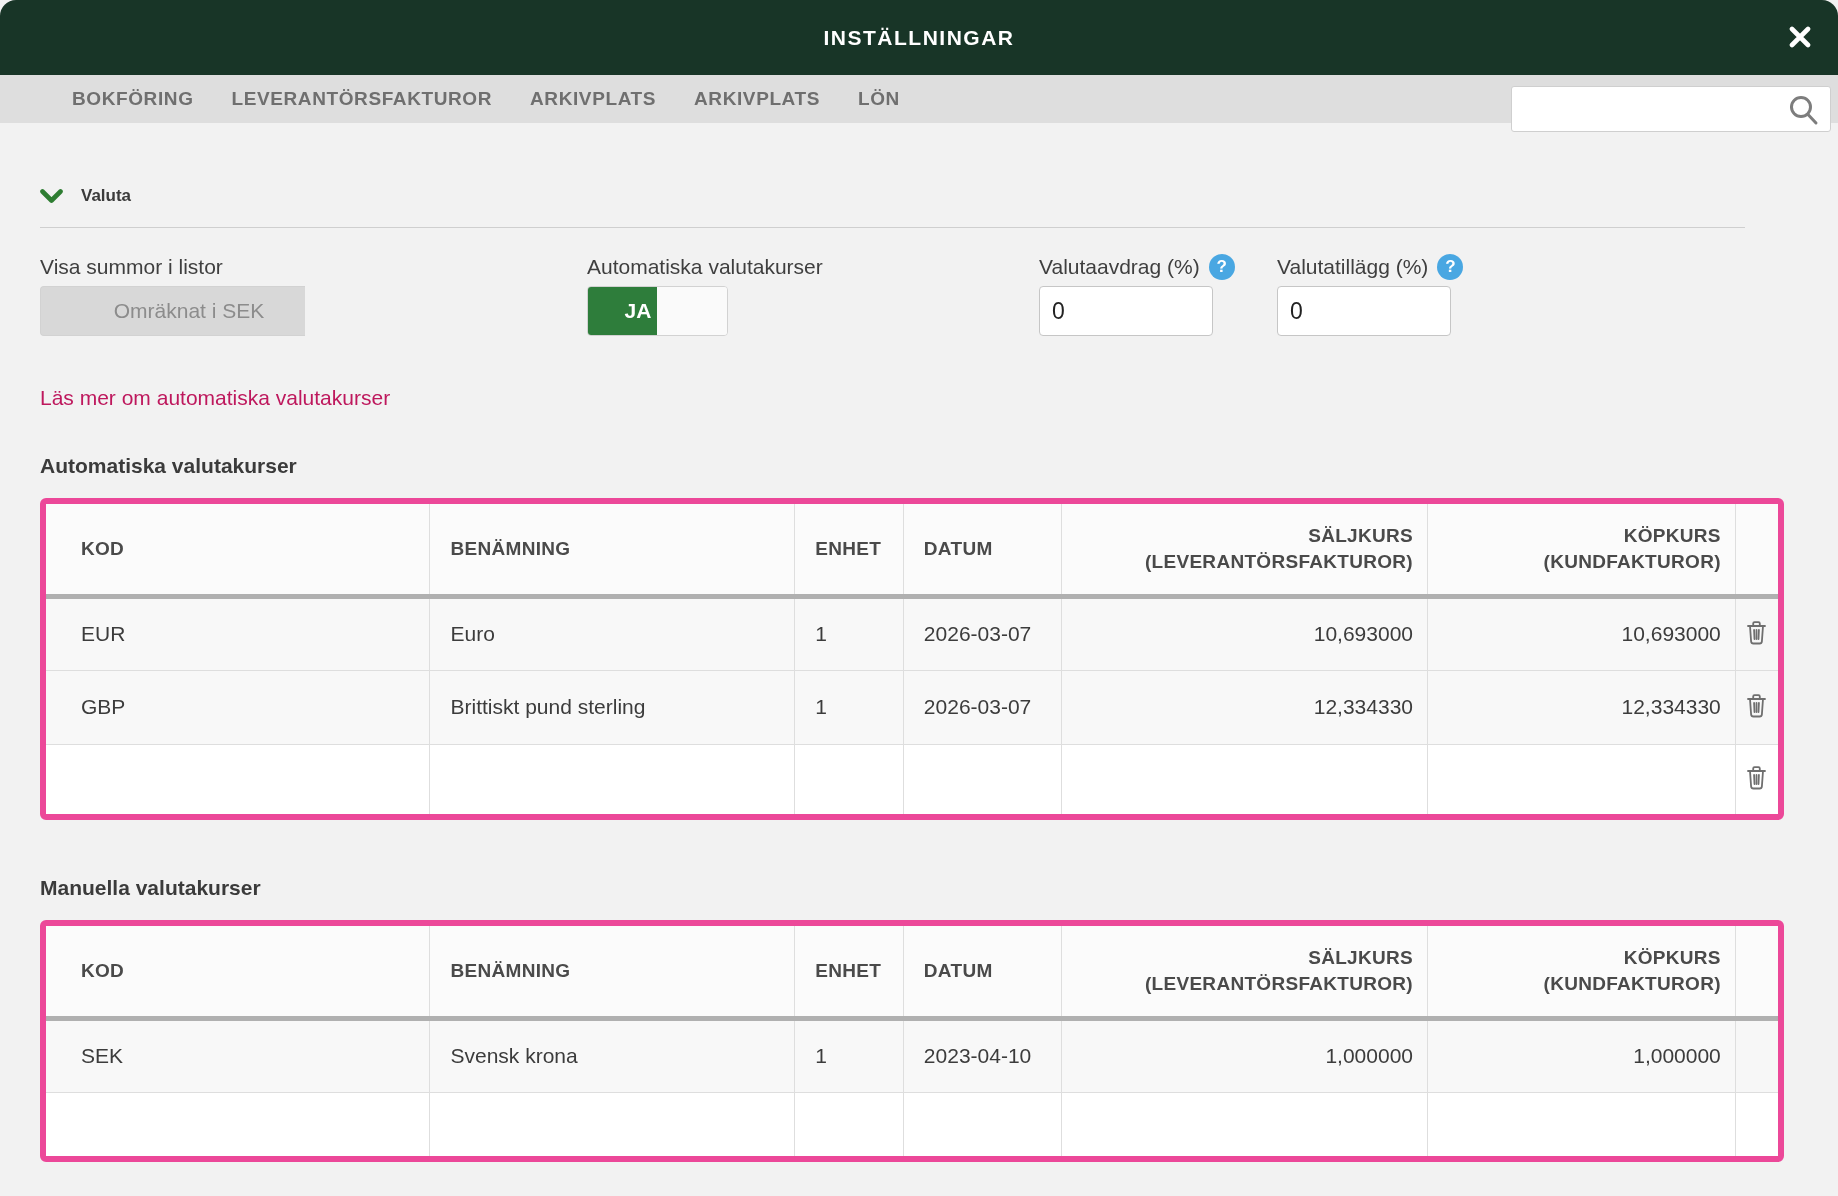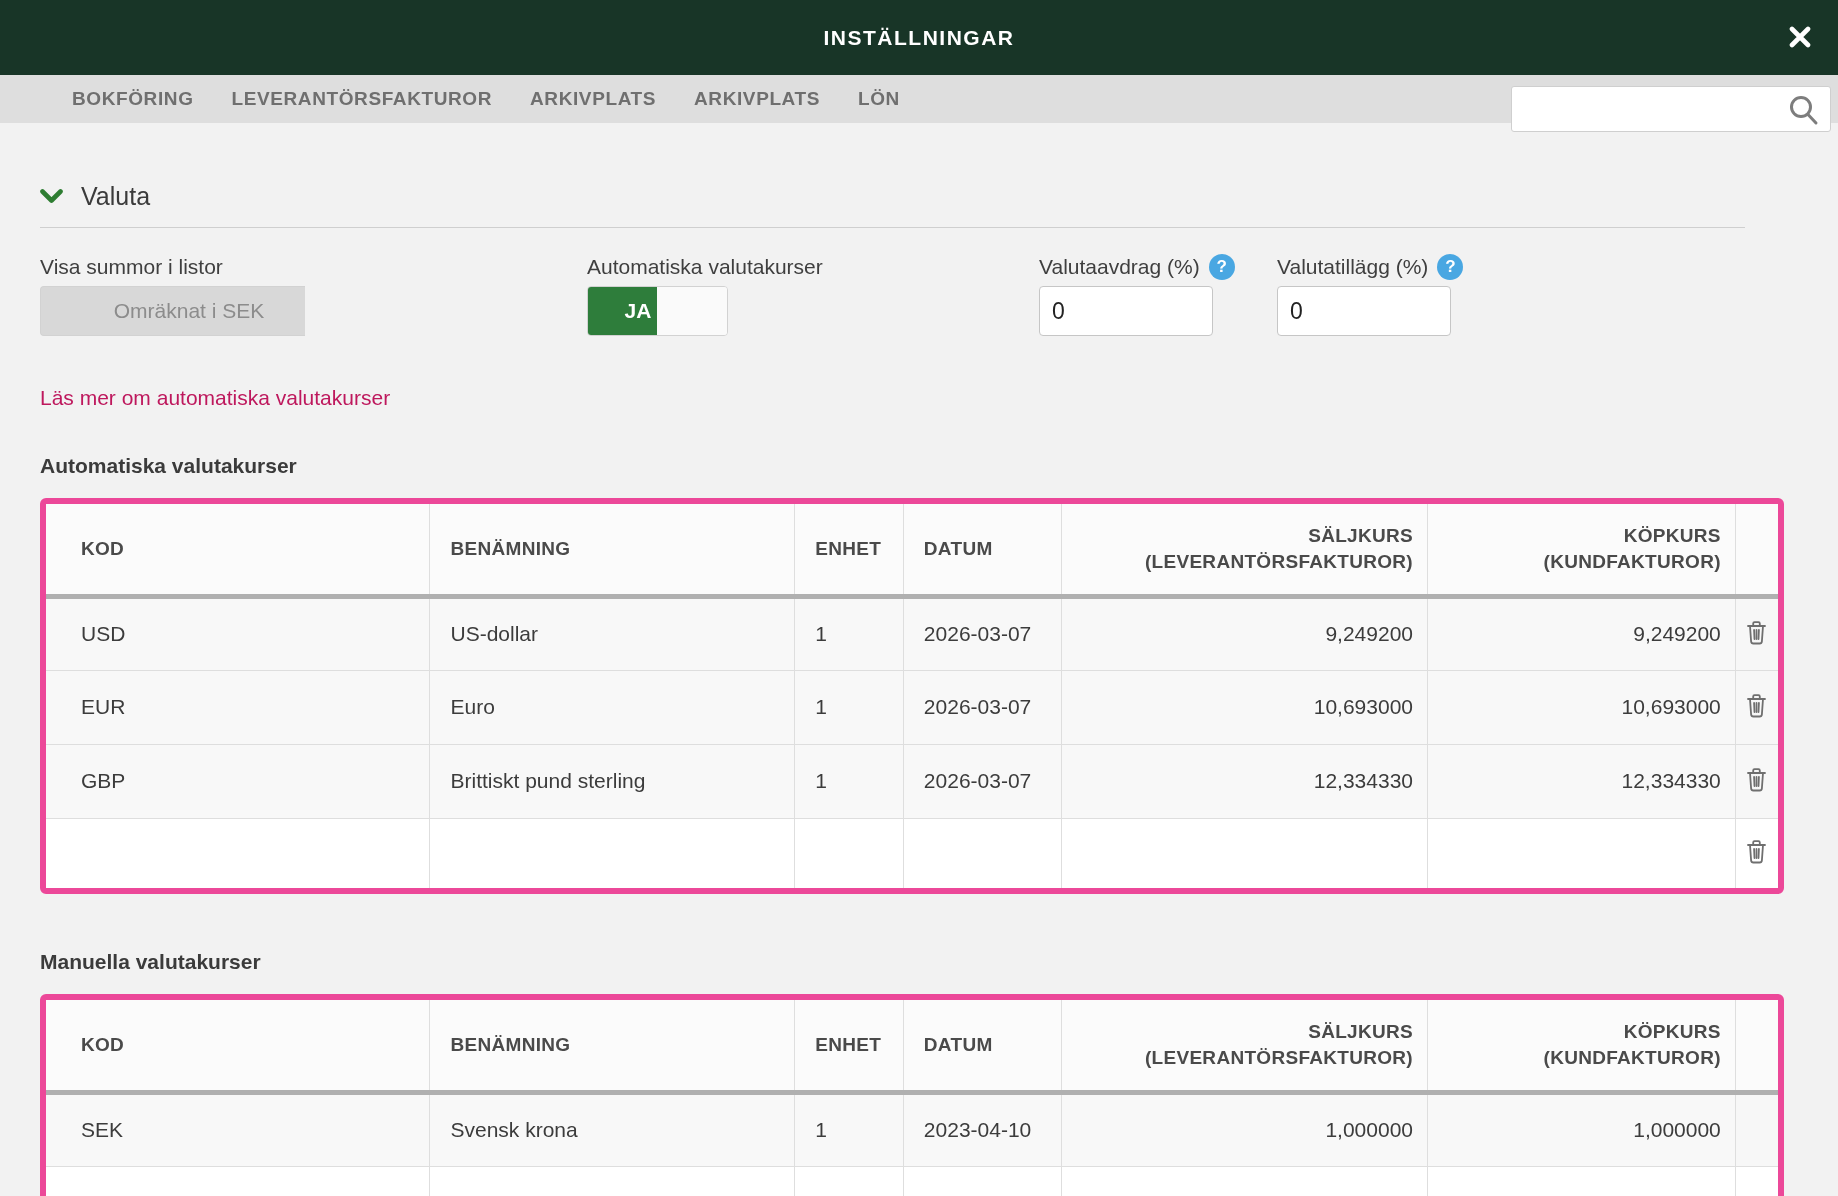--- a/index.html
+++ b/index.html
@@ -1,35 +1,35 @@
 <!DOCTYPE html>
 <html><head>
 <meta charset="utf-8">
 <style>
   * { margin:0; padding:0; box-sizing:border-box; }
   html,body { width:1838px; height:1196px; overflow:hidden; }
   body { font-family:"Liberation Sans", sans-serif; background:#f2f2f2; color:#3c3c3c; }
-  .screen { width:1838px; height:1196px; overflow:hidden; position:relative; background:#f2f2f2; }
+  .screen { width:1838px; height:1196px; overflow:hidden; position:relative; background:#f2f2f2;border-radius:16px; }
 
   
   .modal-header { height:75px; background:#183527; position:relative; display:flex; align-items:center; justify-content:center; }
   .modal-title { color:#fff; font-size:21px; font-weight:bold; letter-spacing:1.5px; }
   .close-btn { position:absolute; right:26px; top:26px; width:24px; height:24px; background:none; border:none; cursor:pointer; padding:0; }
 
   
   .tabbar { height:48px; background:#dedede; display:flex; align-items:center; position:relative; padding-left:72px; }
   .tab { font-size:19px; font-weight:bold; color:#6f6f6f; letter-spacing:0.6px; margin-right:38px; cursor:pointer; white-space:nowrap; }
   .searchbox { position:absolute; right:7px; top:11px; width:320px; height:46px; }
   .searchbox input { width:100%; height:100%; border:1px solid #cfcfcf; border-radius:3px; background:#fff; font-size:20px; padding:0 52px 0 14px; font-family:"Liberation Sans", sans-serif; }
   .searchbox svg { position:absolute; right:10px; top:6px; }
 
   
   .content { padding:56px 40px 0 40px; }
   .section-head { display:flex; align-items:center; gap:18px; height:34px; cursor:pointer; }
-  .section-head h2 { font-size:25px; font-weight:normal; color:#3b3b3b; }
+  .section-head h2 { font-size:17px; font-weight:bold; color:#3b3b3b; }
   .section-rule { border:none; border-top:1px solid #cfcfcf; width:1705px; margin-top:14px; }
 
   .controls { position:relative; height:106px; margin-top:26px; width:1705px; }
   .ctrl { position:absolute; top:0; }
   .ctrl-label { font-size:21px; color:#3f3f3f; height:26px; display:flex; align-items:center; gap:9px; }
   .ctrl-body { margin-top:6px; }
 
   .segmented { display:flex; height:50px; }
   .seg { font-size:21px; font-family:"Liberation Sans", sans-serif; cursor:pointer;padding-left:32px; }
   .seg-off { width:265px; background:#d8d8d8; color:#8c8c8c; border:1px solid #d2d2d2; border-right:none; border-radius:4px 0 0 4px; }
@@ -162,36 +162,20 @@
             <th>DATUM</th>
             <th class="num">SÄLJKURS
 (LEVERANTÖRSFAKTUROR)</th>
             <th class="num">KÖPKURS
 (KUNDFAKTUROR)</th>
             <th></th>
           </tr>
         </thead>
         <tbody>
           <tr>
-            <td class="first">USD</td>
-            <td>US-dollar</td>
-            <td>1</td>
-            <td>2026-03-07</td>
-            <td class="num">9,249200</td>
-            <td class="num">9,249200</td>
-            <td class="actions"><button class="trash-btn"><svg width="21" height="25" viewBox="0 0 21 25" fill="none" stroke="#6f6f6f" stroke-width="1.8" stroke-linecap="round" stroke-linejoin="round">
-                    <path d="M2 6 h17"></path>
-                    <path d="M7.2 6 V3.4 a1.3 1.3 0 0 1 1.3-1.3 h4 a1.3 1.3 0 0 1 1.3 1.3 V6"></path>
-                    <path d="M4 6 l1.1 15.4 a2.3 2.3 0 0 0 2.3 2.1 h6.2 a2.3 2.3 0 0 0 2.3-2.1 L17 6"></path>
-                    <path d="M8.1 10 l.4 9"></path>
-                    <path d="M10.5 10 v9"></path>
-                    <path d="M12.9 10 l-.4 9"></path>
-                  </svg></button></td>
-          </tr>
-          <tr>
             <td class="first">EUR</td>
             <td>Euro</td>
             <td>1</td>
             <td>2026-03-07</td>
             <td class="num">10,693000</td>
             <td class="num">10,693000</td>
             <td class="actions"><button class="trash-btn"><svg width="21" height="25" viewBox="0 0 21 25" fill="none" stroke="#6f6f6f" stroke-width="1.8" stroke-linecap="round" stroke-linejoin="round">
                     <path d="M2 6 h17"></path>
                     <path d="M7.2 6 V3.4 a1.3 1.3 0 0 1 1.3-1.3 h4 a1.3 1.3 0 0 1 1.3 1.3 V6"></path>
                     <path d="M4 6 l1.1 15.4 a2.3 2.3 0 0 0 2.3 2.1 h6.2 a2.3 2.3 0 0 0 2.3-2.1 L17 6"></path>

